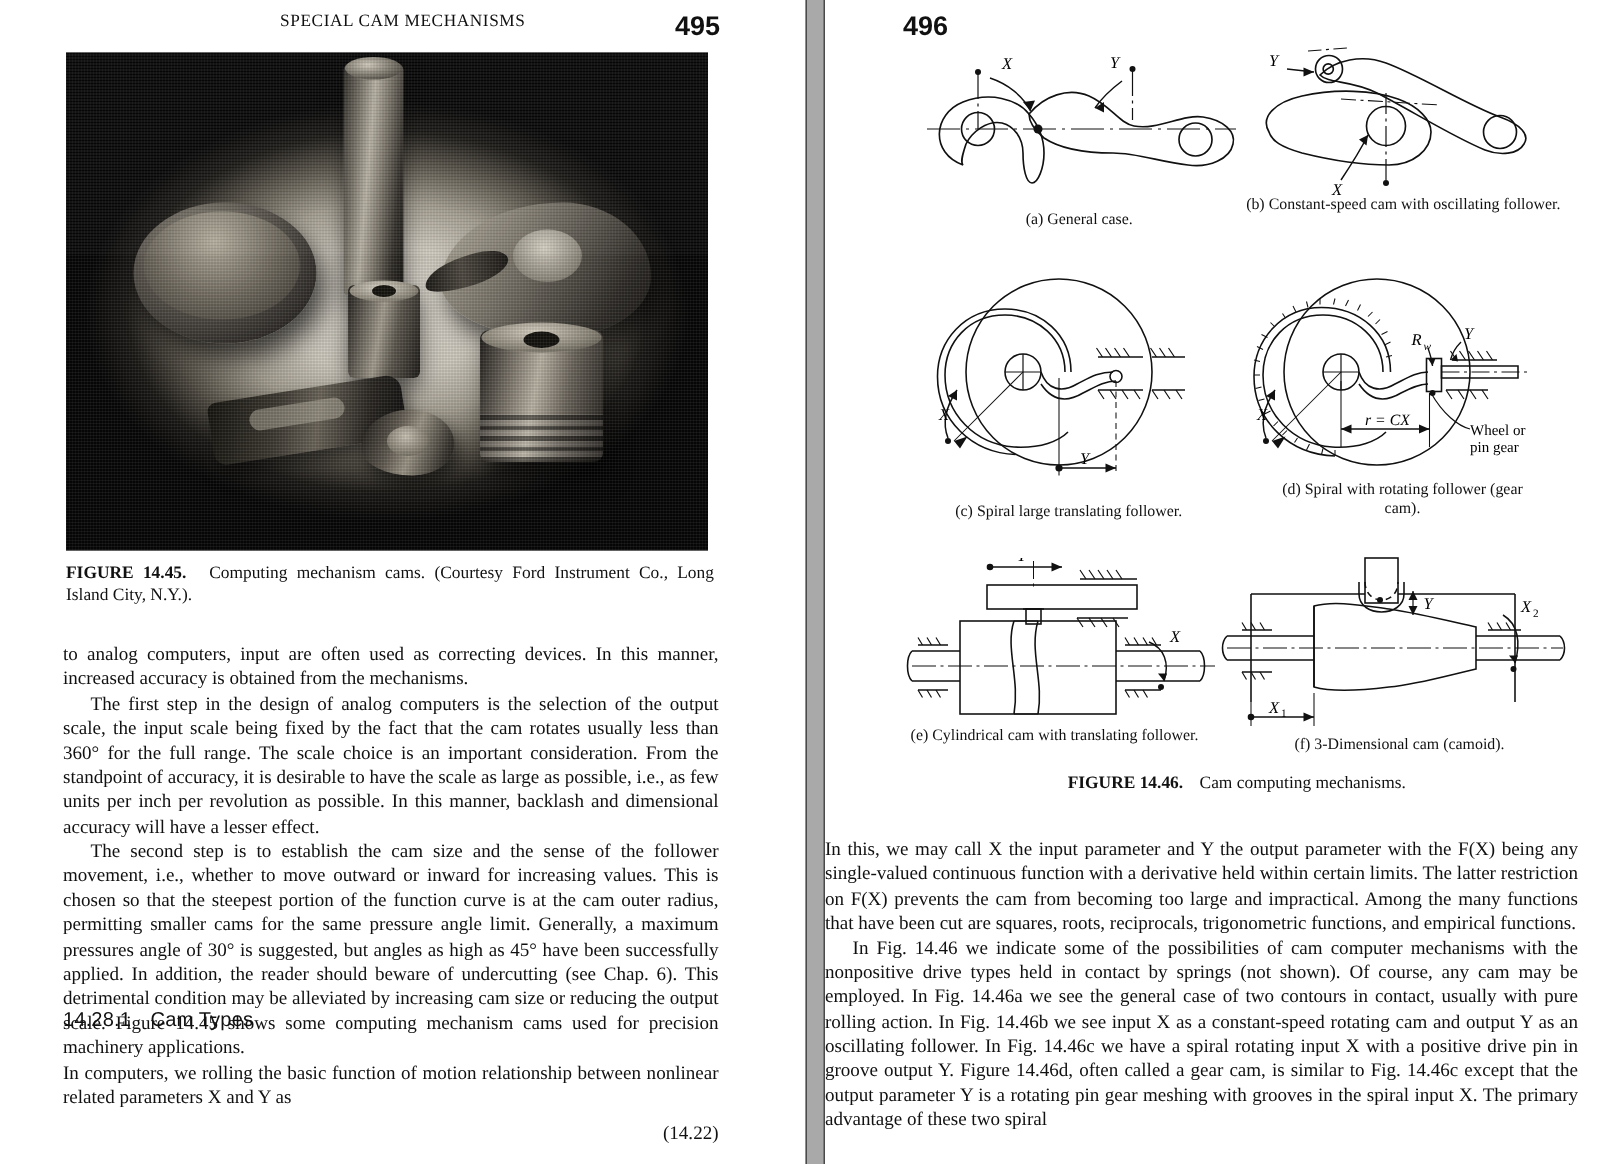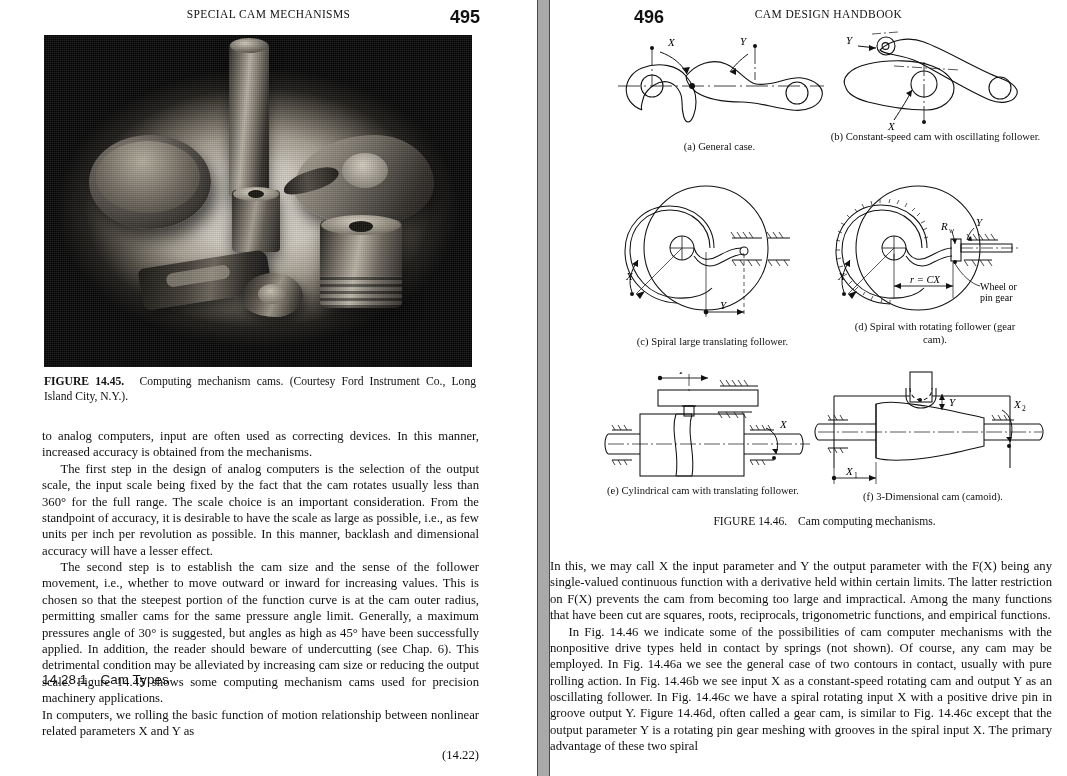--- a/index.html
+++ b/index.html
@@ -37,21 +37,21 @@
     white-space: nowrap;
   }
   .runhead-title-left { left: 0; right: 0; text-align: center; }
   .folio {
     position: absolute; top: 7px;
     font-family: "Liberation Sans", sans-serif;
     font-weight: bold;
     font-size: 18px;
   }
   .folio-left  { right: 57px; }
-  .folio-right { left: 52px; margin-left: 32px; }
+  .folio-right { left: 52px; }
   .runhead-title-right { left: 60px; right: 20px; text-align: center; }
 
   
   .photo-wrap {
     position: absolute; left: 44px; top: 35px;
     width: 428px; height: 332px;
     background: #0a0a0a;
     overflow: hidden;
   }
   .photo-vignette {
@@ -118,21 +118,21 @@
   .fig-cap {
     position: absolute;
     text-align: center;
     font-size: 10.6px;
     line-height: 1.25;
   }
   .fig-main-cap {
     position: absolute; left: 0; width: 517px; top: 515px;
     text-align: center; font-size: 11.6px;
   }
-  .fig-main-cap b { font-weight: normal; padding-left: 32px; }
+  .fig-main-cap b { font-weight: bold; padding-left: 32px; }
   svg { display: block; }
   svg text { font-family: "Liberation Serif", serif; }
 </style>
 </head>
 <body>
 
 <div class="spread">
 
   <div class="page page-left">
 
@@ -224,21 +224,20 @@
       <span class="eq">Y = F(X).</span>
       <span class="eqnum">(14.22)</span>
     </div>
   </div>
 
   <div class="gutter"></div>
 
   <div class="page page-right">
 
     <div class="folio folio-right">496</div>
-    <div class="runhead runhead-title-right">CAM DESIGN HANDBOOK</div>
 
     <div class="fig-area">
 
       <svg style="position:absolute;left:62px;top:30px;" width="215" height="100" viewBox="0 0 215 100">
         <g fill="none" stroke="#111" stroke-width="1.1">
 
           <path d="M30 80 C8 72 10 46 30 38 C48 31 66 36 74 46 C80 53 84 62 84 72
                    C84 82 80 92 76 92 C72 92 70 82 70 72 C70 62 64 54 56 52
                    C46 50 36 58 32 66 C30 72 28 78 30 80 Z"></path>
 

